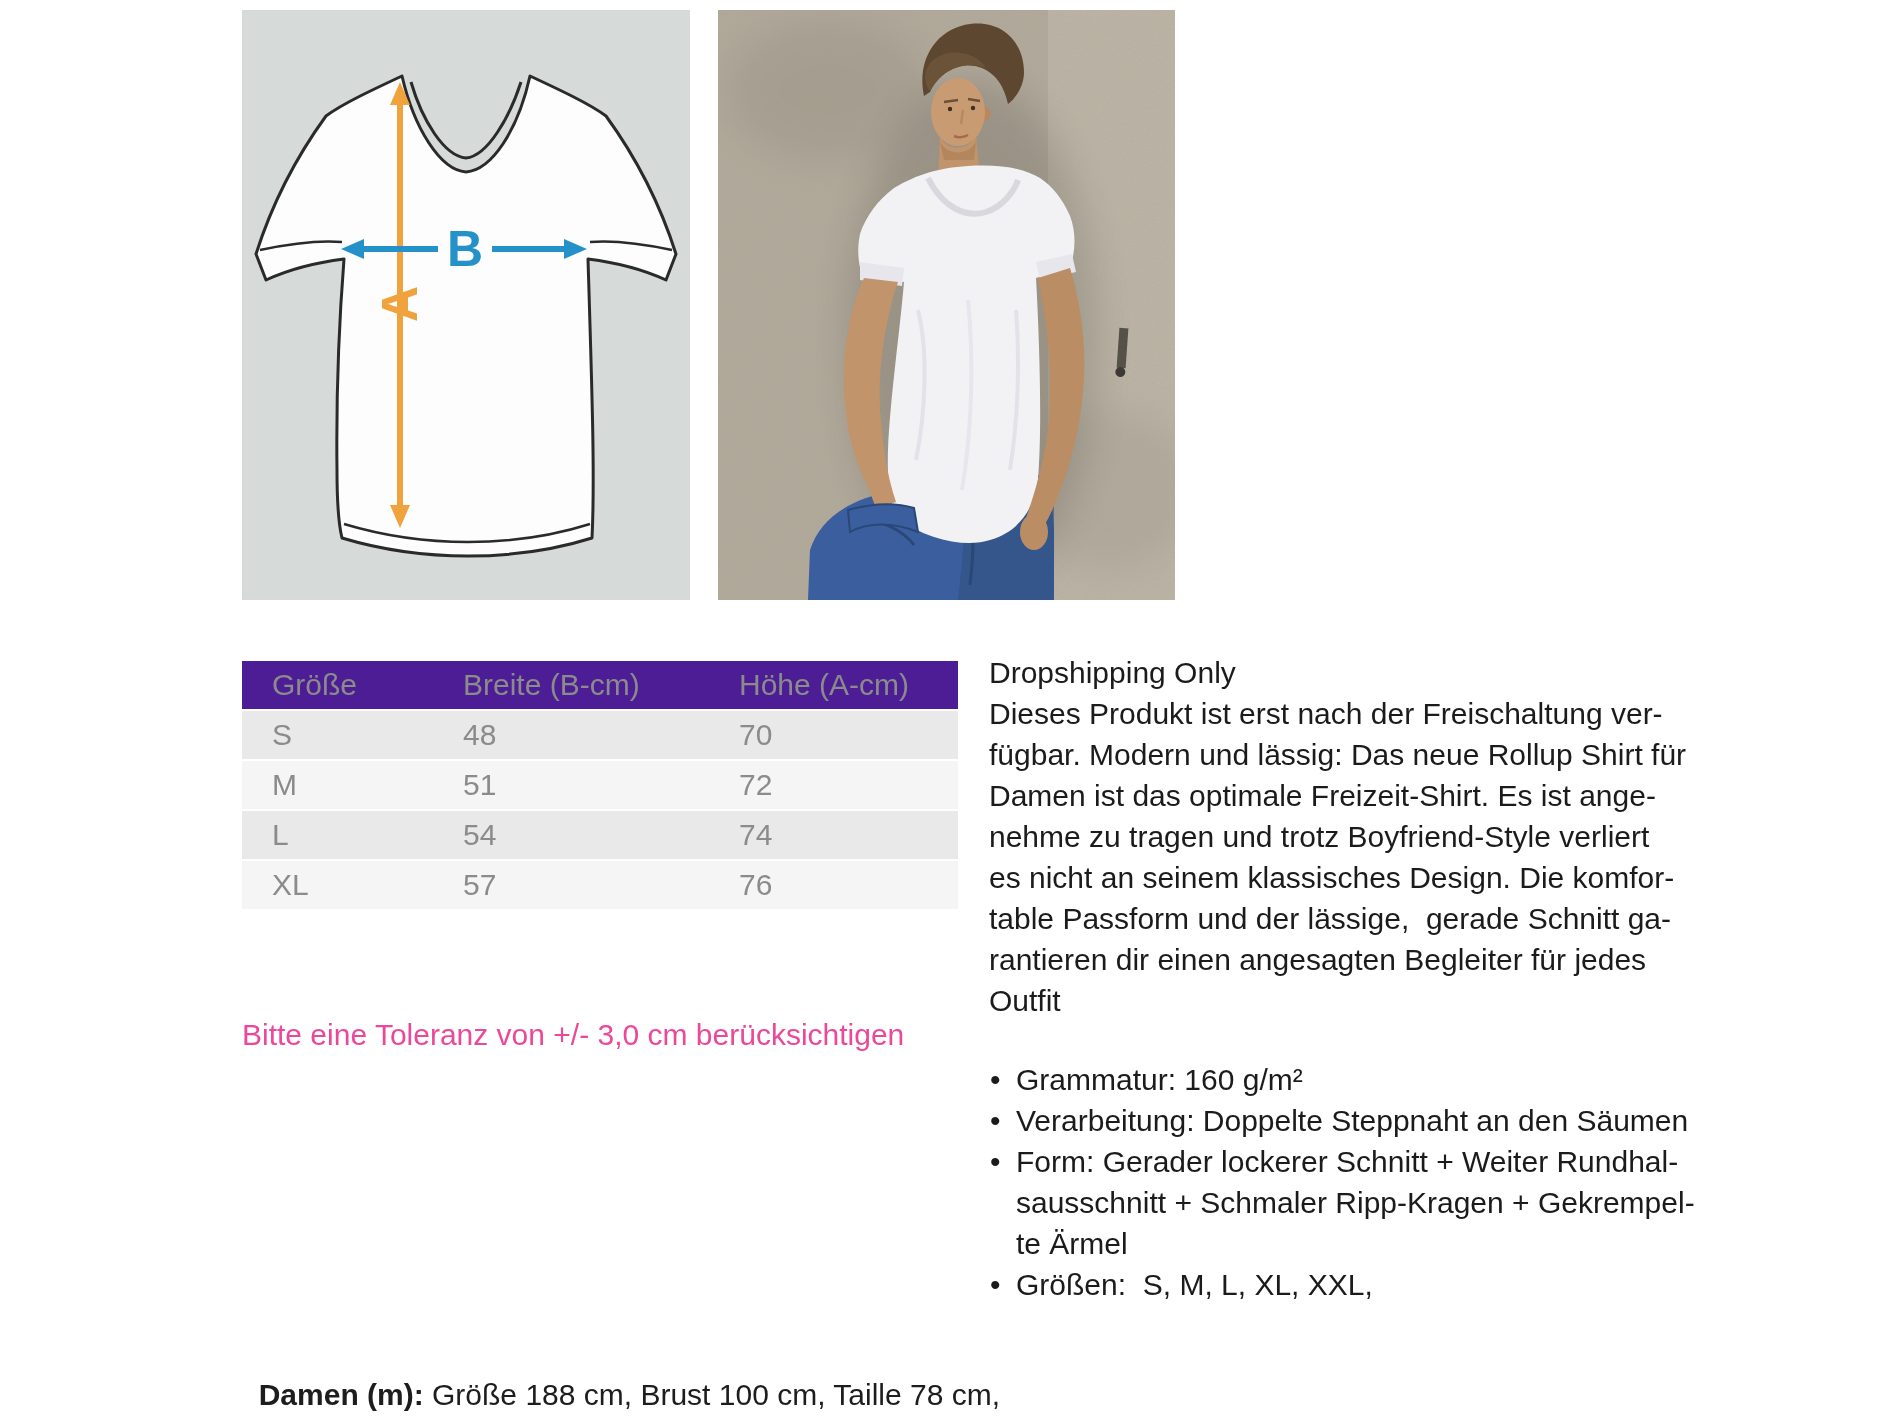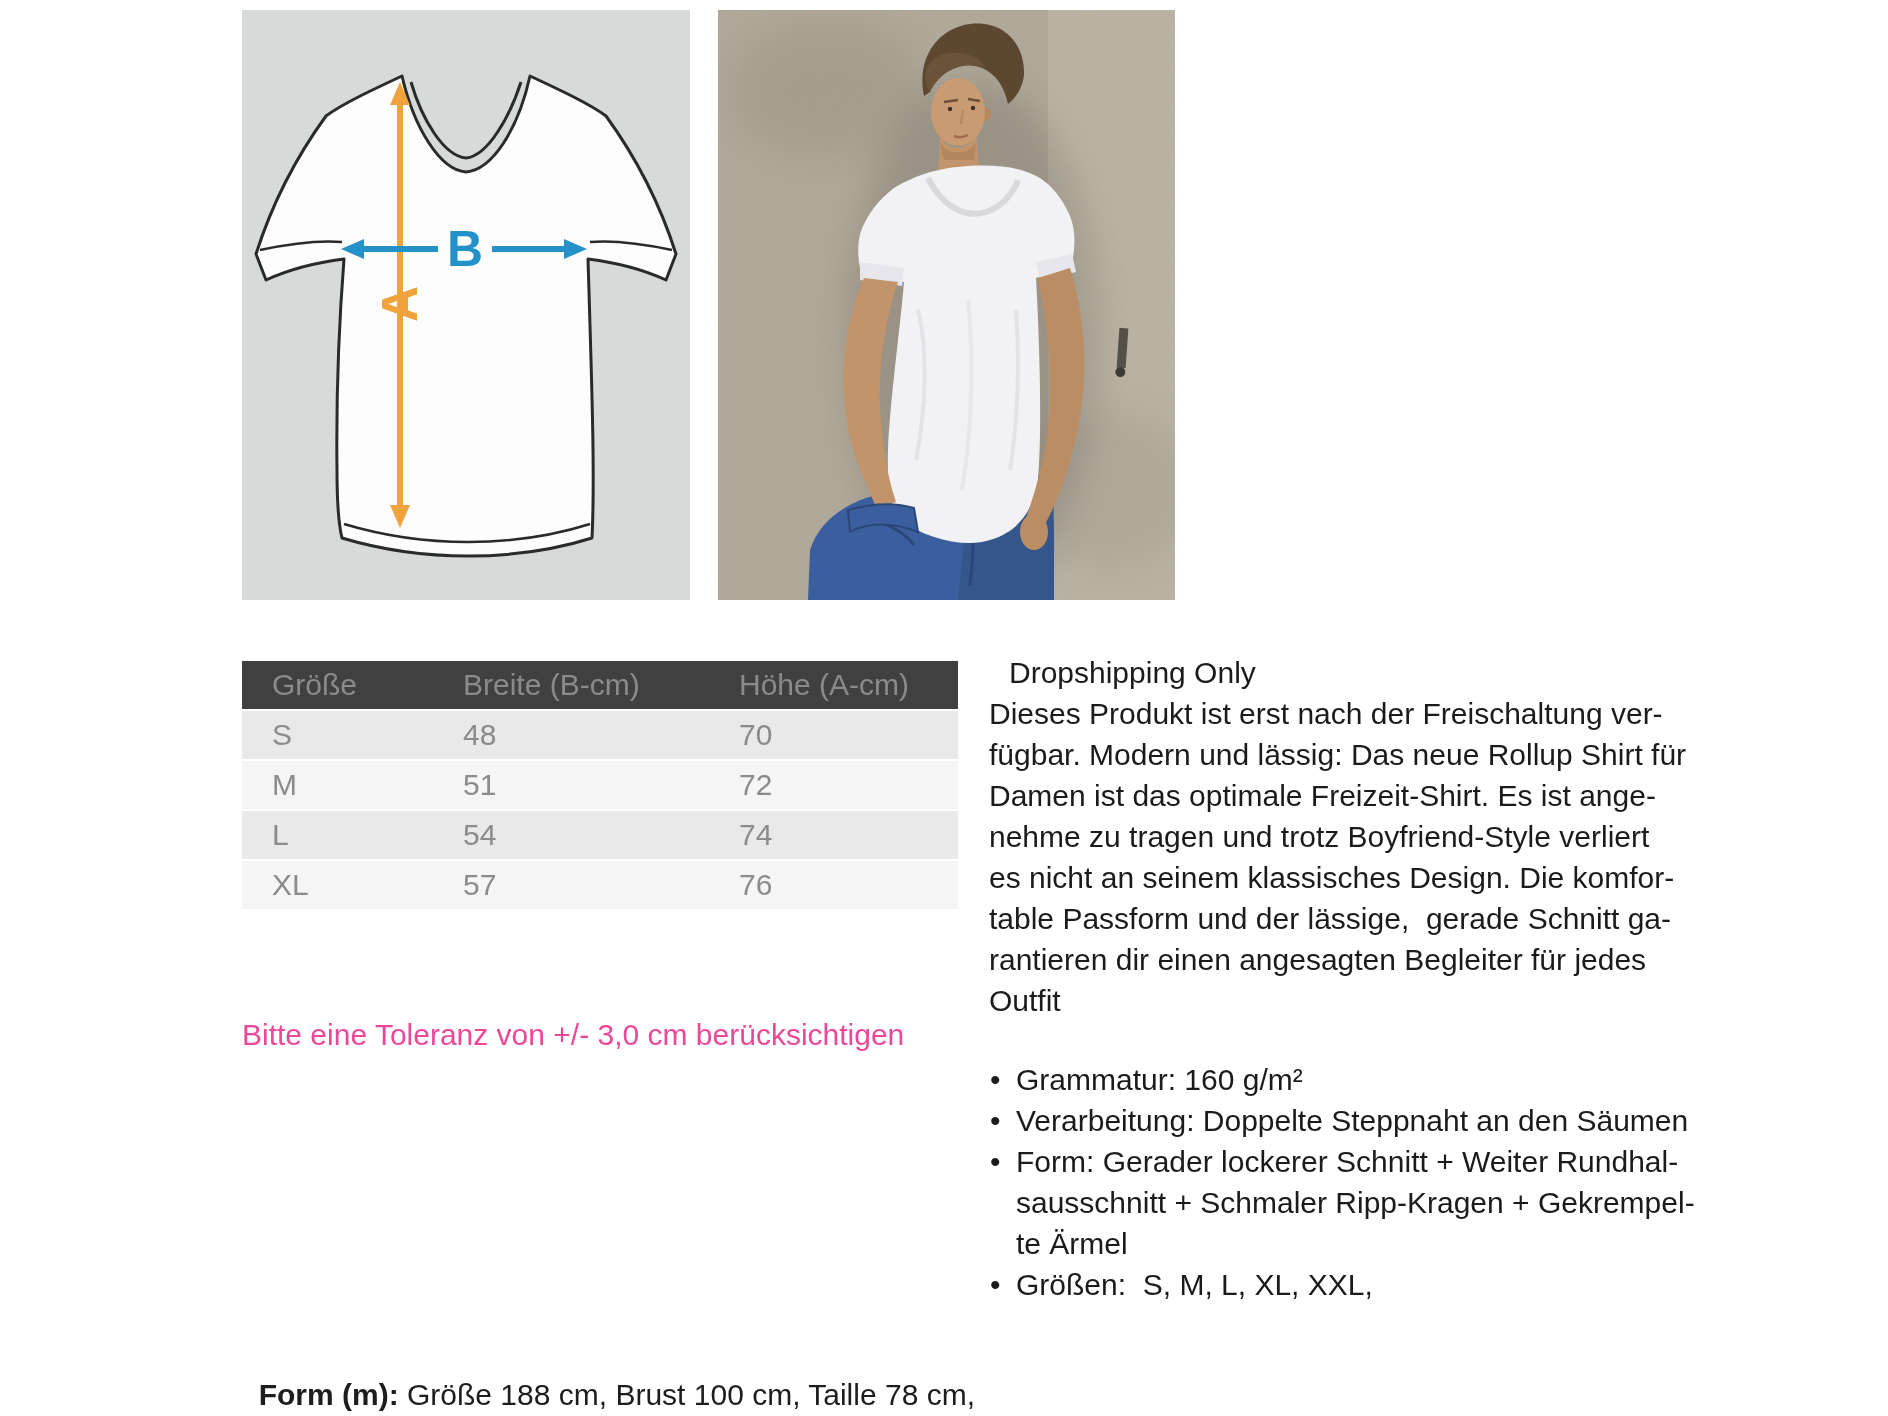--- a/index.html
+++ b/index.html
@@ -19,32 +19,32 @@
   .photo-box svg{display:block;}
 
   
   .size-table-wrap{left:242px;top:661px;width:716px;}
   table.size-table{border-collapse:collapse;width:716px;table-layout:fixed;}
   table.size-table th,table.size-table td{
     height:48px;font-size:30px;font-weight:400;color:#8b8b8b;
     text-align:left;padding:0;border-bottom:2px solid #ffffff;vertical-align:middle;
   }
   table.size-table th:first-child,table.size-table td:first-child{padding-left:30px;}
-  table.size-table thead tr{background:#404040;}
+  table.size-table thead tr{background:#4c1d95;}
   table.size-table tr.row-dark{background:#e9e9e9;}
   table.size-table tr.row-light{background:#f5f5f5;}
 
   .tolerance-note{left:242px;top:1018px;font-size:30px;color:#ec4899;white-space:pre-wrap;}
 
   .model-info{left:242px;top:1332px;width:760px;font-size:30px;line-height:42px;white-space:pre-wrap;}
   .model-info .model-label{font-weight:bold;}
 
   
   .details{left:989px;top:652px;width:780px;font-size:30px;line-height:41px;color:#1b1b1b;}
-  .details .heading{white-space:pre-wrap;margin-left:20px;}
+  .details .heading{white-space:pre-wrap;}
   .details .paragraph{white-space:pre-wrap;}
   .details ul{list-style:none;margin:38px 0 0 0;padding:0;}
   .details li{position:relative;padding-left:27px;white-space:pre-wrap;}
   .details li::before{content:"\2022";position:absolute;left:1px;top:0;}
 </style>
 </head>
 <body>
 
 <div class="abs diagram-box">
   <svg width="448" height="590" viewBox="0 0 448 590">
@@ -224,21 +224,21 @@
           <td>57</td>
           <td>76</td>
         </tr>
       </tbody>
   </table>
 </div>
 
 <div class="abs tolerance-note">Bitte eine Toleranz von +/- 3,0 cm berücksichtigen</div>
 
 <div class="abs model-info">
-  <span class="model-label">Form (m): </span><span>Größe 188 cm, Brust 100 cm, Taille 78 cm,
+  <span class="model-label">Damen (m): </span><span>Größe 188 cm, Brust 100 cm, Taille 78 cm,
 Hüfte 95 cm, (trägt M)</span>
 </div>
 
 <div class="abs details">
   <div class="heading">Dropshipping Only</div>
   <div class="paragraph">Dieses Produkt ist erst nach der Freischaltung ver-
 fügbar. Modern und lässig: Das neue Rollup Shirt für
 Damen ist das optimale Freizeit-Shirt. Es ist ange-
 nehme zu tragen und trotz Boyfriend-Style verliert
 es nicht an seinem klassisches Design. Die komfor-

